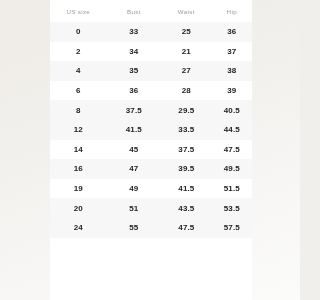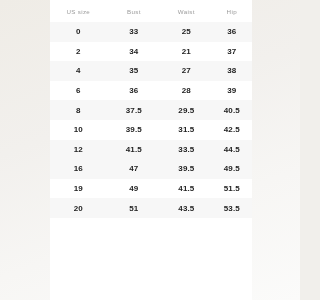--- a/index.html
+++ b/index.html
@@ -118,45 +118,51 @@
           <td>36</td>
           <td>28</td>
           <td>39</td>
         </tr>
         <tr class="stripe-on">
           <td>8</td>
           <td>37.5</td>
           <td>29.5</td>
           <td>40.5</td>
         </tr>
-        <tr class="stripe-off">
-          <td>10</td>
-          <td>39.5</td>
-          <td>31.5</td>
-          <td>42.5</td>
-        </tr>
         <tr class="stripe-on">
           <td>12</td>
           <td>41.5</td>
           <td>33.5</td>
           <td>44.5</td>
+        </tr>
+        <tr class="stripe-off">
+          <td>14</td>
+          <td>45</td>
+          <td>37.5</td>
+          <td>47.5</td>
         </tr>
         <tr class="stripe-on">
           <td>16</td>
           <td>47</td>
           <td>39.5</td>
           <td>49.5</td>
         </tr>
         <tr class="stripe-off">
           <td>19</td>
           <td>49</td>
           <td>41.5</td>
           <td>51.5</td>
         </tr>
         <tr class="stripe-on">
           <td>20</td>
           <td>51</td>
           <td>43.5</td>
           <td>53.5</td>
         </tr>
+        <tr class="stripe-on">
+          <td>24</td>
+          <td>55</td>
+          <td>47.5</td>
+          <td>57.5</td>
+        </tr>
       </tbody>
   </table>
 </div>
 
 </body></html>

